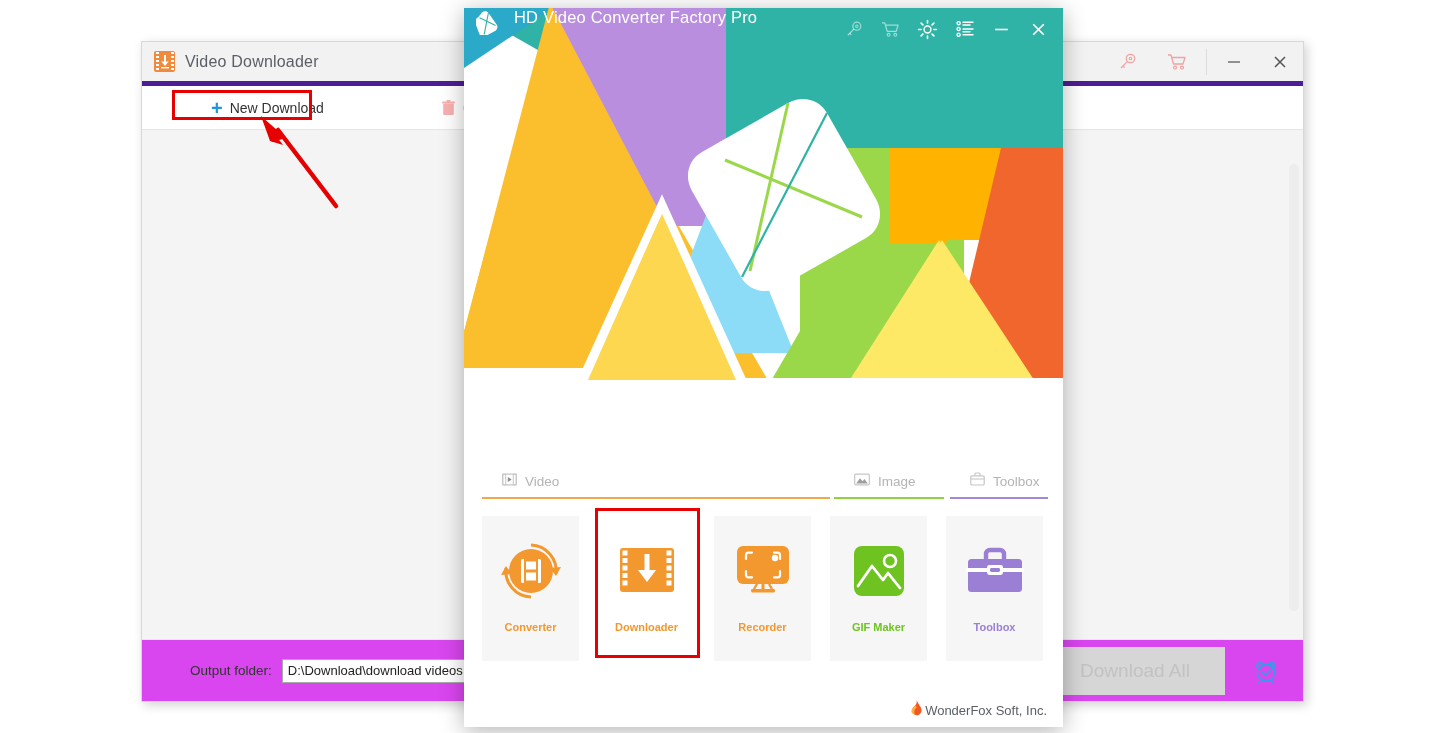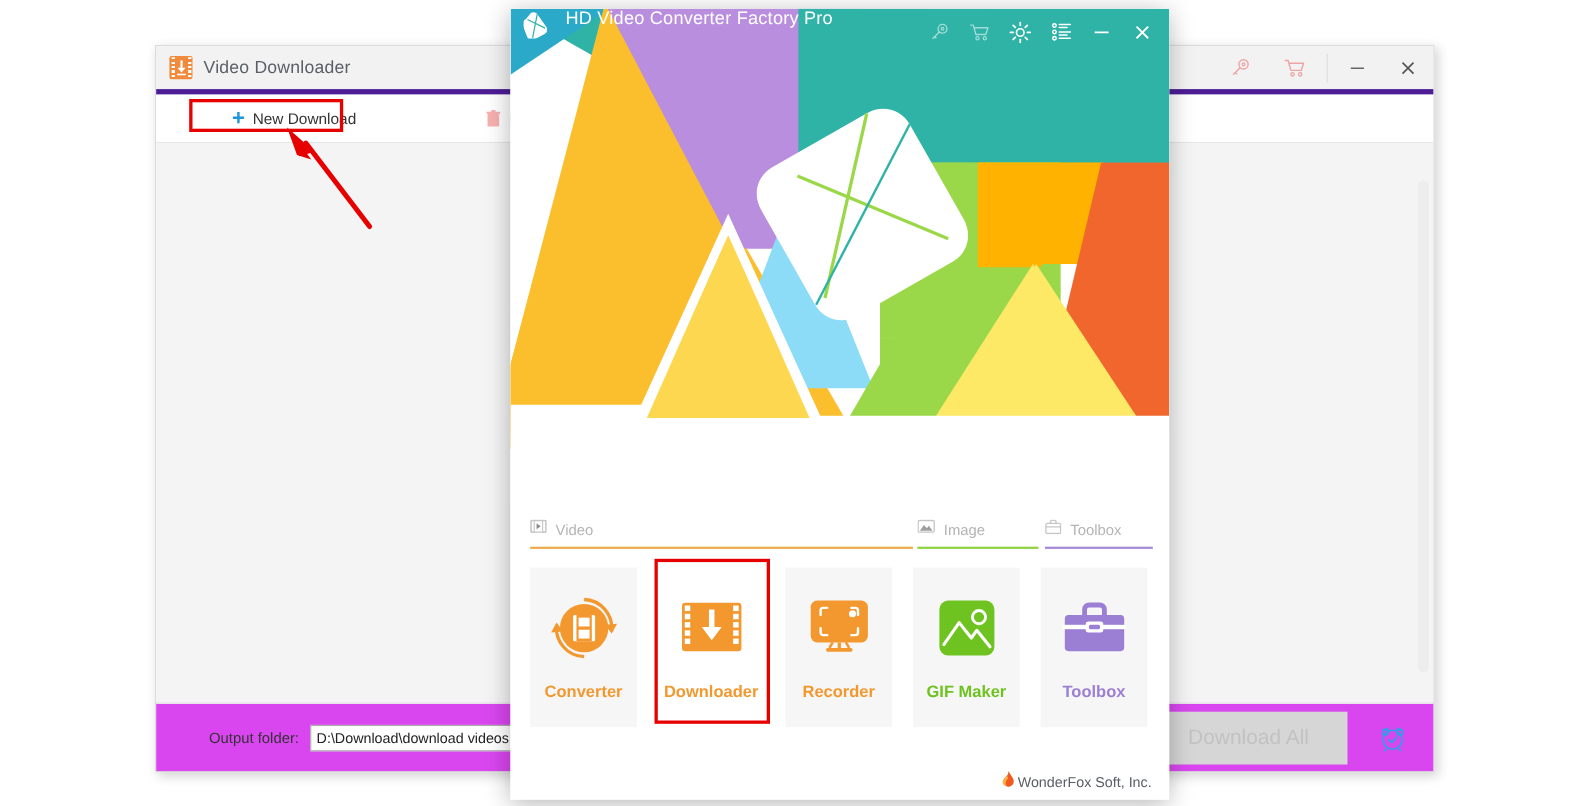--- a/index.html
+++ b/index.html
@@ -136,21 +136,21 @@
     position: absolute; left: 0; top: 450px; width: 100%; bottom: 0;
     background: #ffffff;
   }
   #tabs-row {
     position: absolute; left: 0; top: 12px; width: 100%; height: 34px;
   }
   .tab {
     position: absolute; top: 0; display: flex; align-items: flex-start;
     cursor: pointer;
   }
-  .tab-inner { display: flex; align-items: center; gap: 8px; height: 22px; }
+  .tab-inner { display: flex; align-items: center; gap: 8px; height: 22px; margin-left: 20px; }
   .tab-label { font-size: 13.5px; color: #b4b4b4; }
   .tab-rule { position: absolute; left: 0; top: 27px; height: 1.6px; }
   #tab-video { left: 18px; width: 348px; }
   #tab-video .tab-rule { width: 348px; background: #eda94b; }
   #tab-image { left: 370px; width: 110px; }
   #tab-image .tab-rule { width: 110px; background: #8ed23f; }
   #tab-toolbox { left: 486px; width: 98px; }
   #tab-toolbox .tab-rule { width: 98px; background: #a487d6; }
 
   #cards-row {
@@ -161,21 +161,21 @@
     width: 97px; height: 145px;
     background: #f6f6f6;
     display: flex; flex-direction: column; align-items: center;
     cursor: pointer; position: relative;
   }
   .card .card-icon {
     margin-top: 22px; width: 66px; height: 66px;
     display: flex; align-items: center; justify-content: center;
   }
   .card .card-label {
-    margin-top: 17px; font-size: 15px; font-weight: bold;
+    margin-top: 17px; font-size: 11px; font-weight: bold;
   }
   .c-orange { color: #f3982f; }
   .c-green  { color: #6fc321; }
   .c-purple { color: #9b7fd4; }
   #card-downloader { background: #ffffff; }
 
   #front-footer {
     position: absolute; left: 0; bottom: 0; width: 100%; height: 34px;
     display: flex; align-items: center; justify-content: flex-end; padding-right: 16px;
     gap: 2px;

